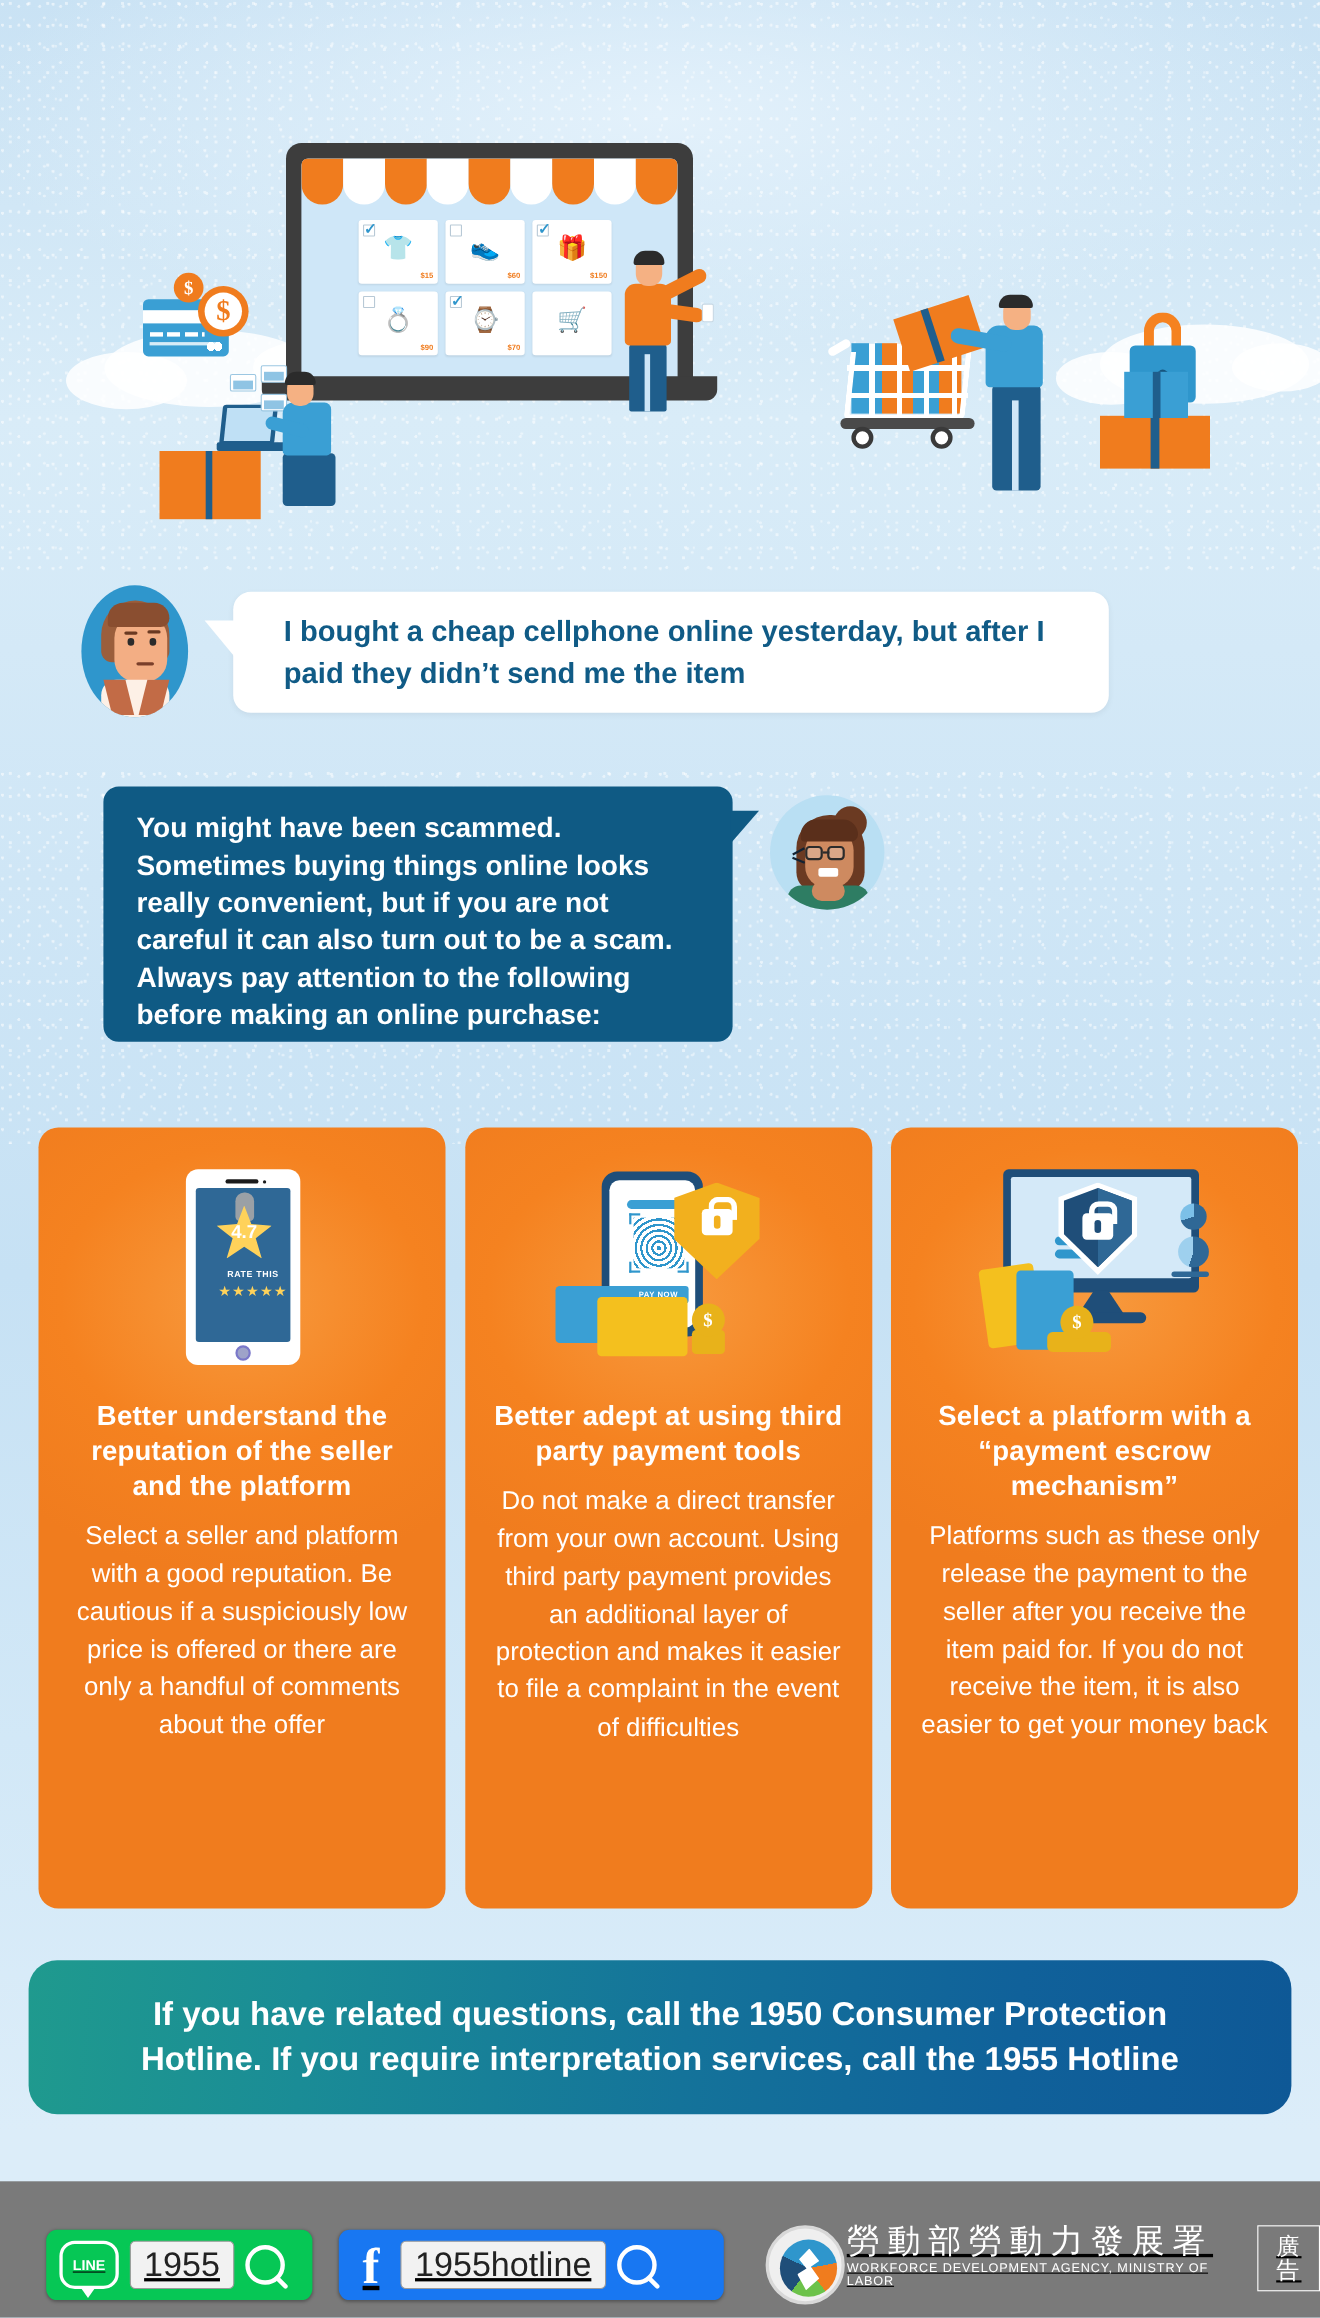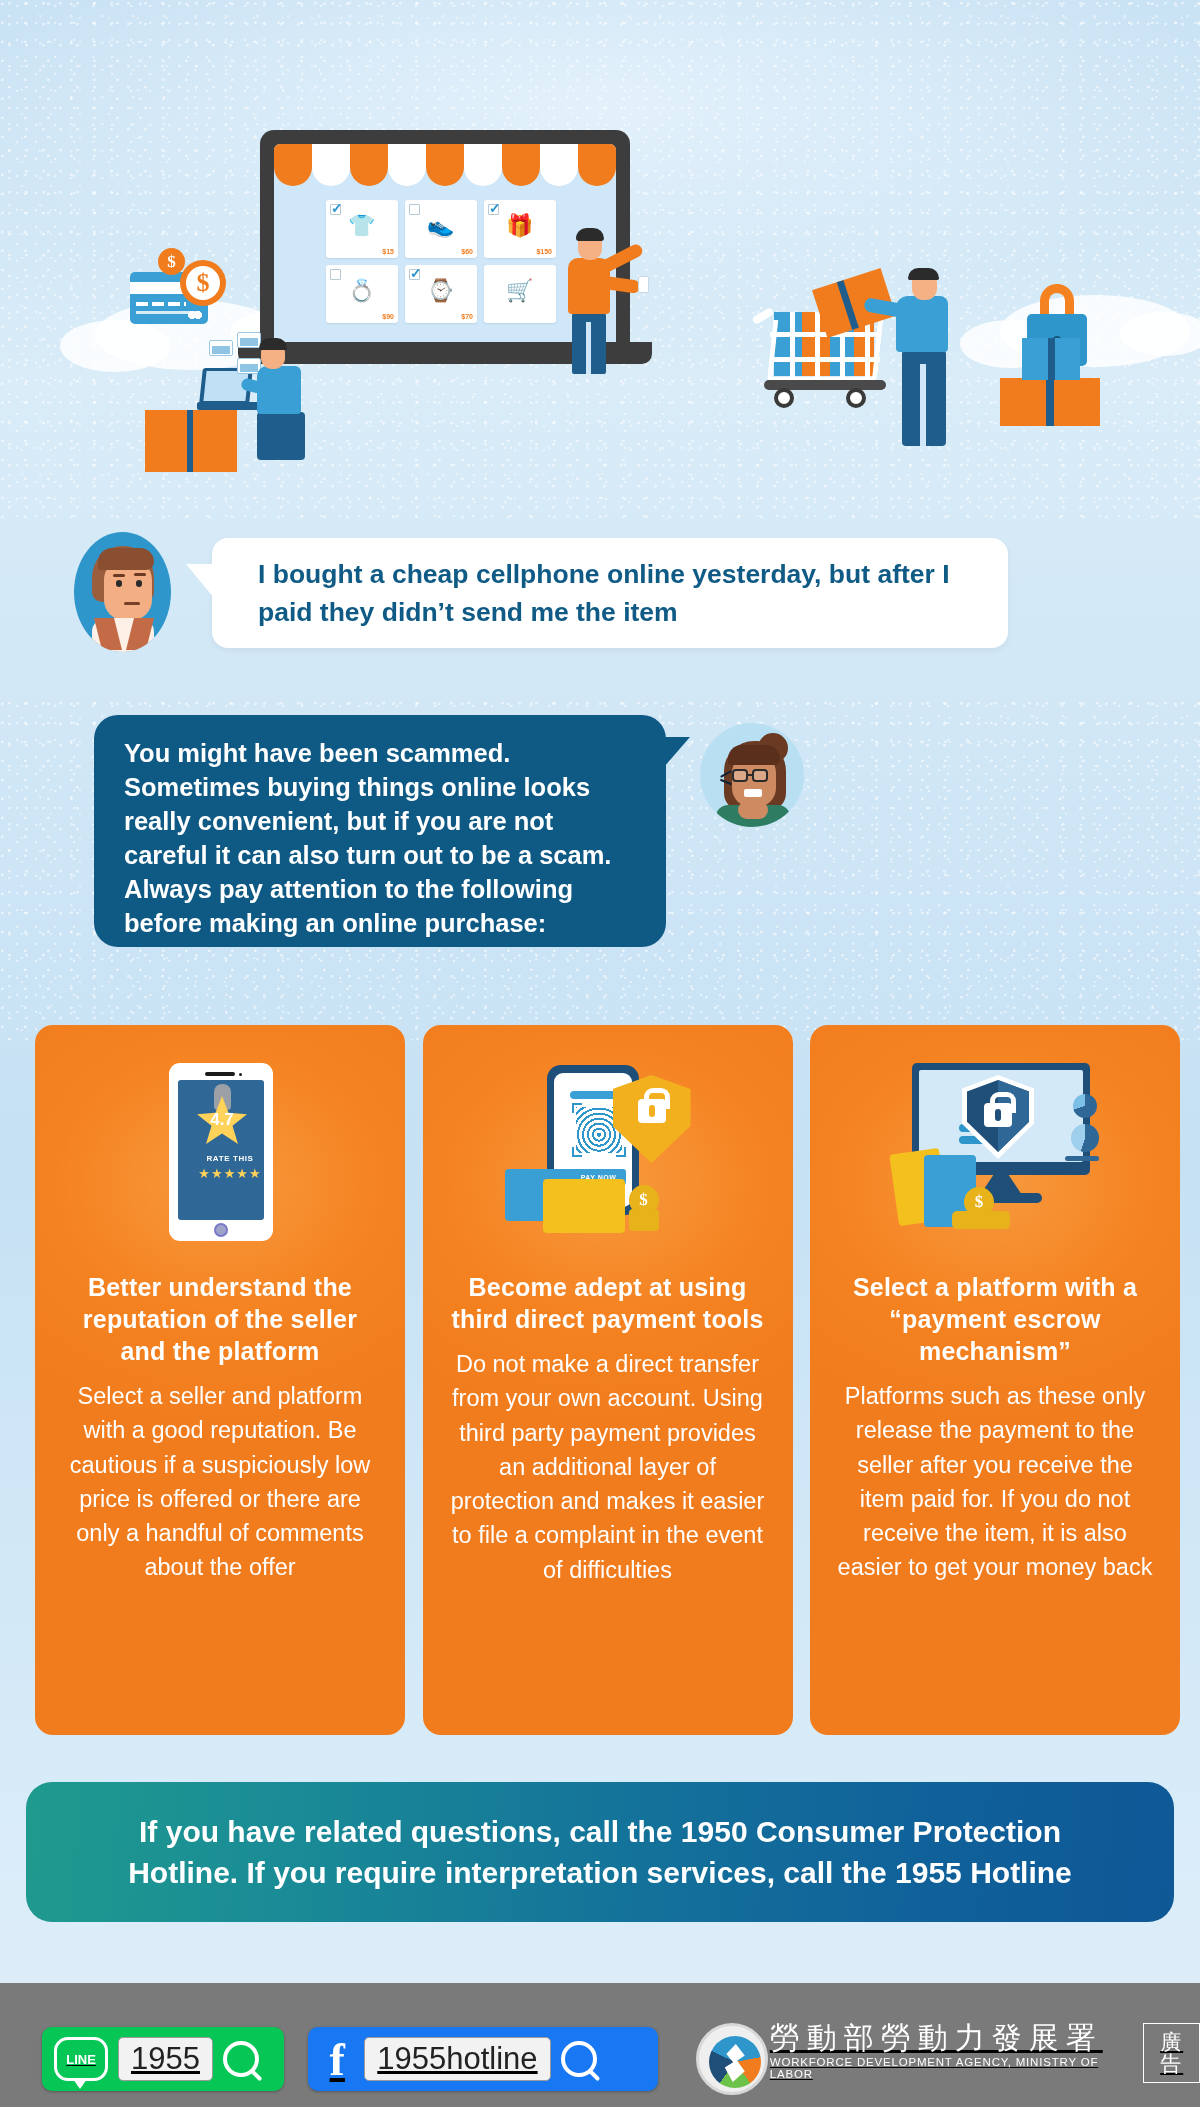--- a/index.html
+++ b/index.html
@@ -190,21 +190,21 @@
   }
   #bubble1:before{
     content:""; position:absolute; left:-26px; top:26px;
     border-top:0 solid transparent; border-bottom:34px solid transparent;
     border-right:28px solid #ffffff;
   }
   #bubble1-text { font-size:26.5px; font-weight:bold; color:#105B86; line-height:1.45; }
 
   #bubble2 {
     position:absolute; left:94px; top:715px; width:572px; height:232px;
-    background:#0F5A84; border-radius:24px;
+    background:#0F5A84; border-radius:14px;
     padding:22px 30px 18px 30px;
   }
   #bubble2:after{
     content:""; position:absolute; right:-24px; top:22px;
     border-top:0 solid transparent; border-bottom:30px solid transparent;
     border-left:26px solid #0F5A84;
   }
   #bubble2-text { font-size:25.5px; font-weight:bold; color:#ffffff; line-height:1.33; }
 
   #bubble2-avatar {
@@ -548,21 +548,21 @@
             <div id="a2-paynow">PAY NOW</div>
           </div>
         </div>
         <div id="a2-shield"></div>
         <div id="a2-lock"></div>
         <div id="a2-cardb"></div>
         <div id="a2-cardy"></div>
         <div id="a2-stack"></div>
         <div id="a2-coin">$</div>
       </div>
-      <div class="card-title">Become adept at using third direct payment tools</div>
+      <div class="card-title">Better adept at using third party payment tools</div>
       <div class="card-body">Do not make a direct transfer from your own account. Using third party payment provides an additional layer of protection and makes it easier to file a complaint in the event of difficulties</div>
     </div>
 
     <div class="card">
       <div class="card-art">
         <div id="a3-mon">
           <div id="a3-scr">
             <div id="a3-avatar"></div>
             <div id="a3-l1"></div>
               <div id="a3-l2"></div>

